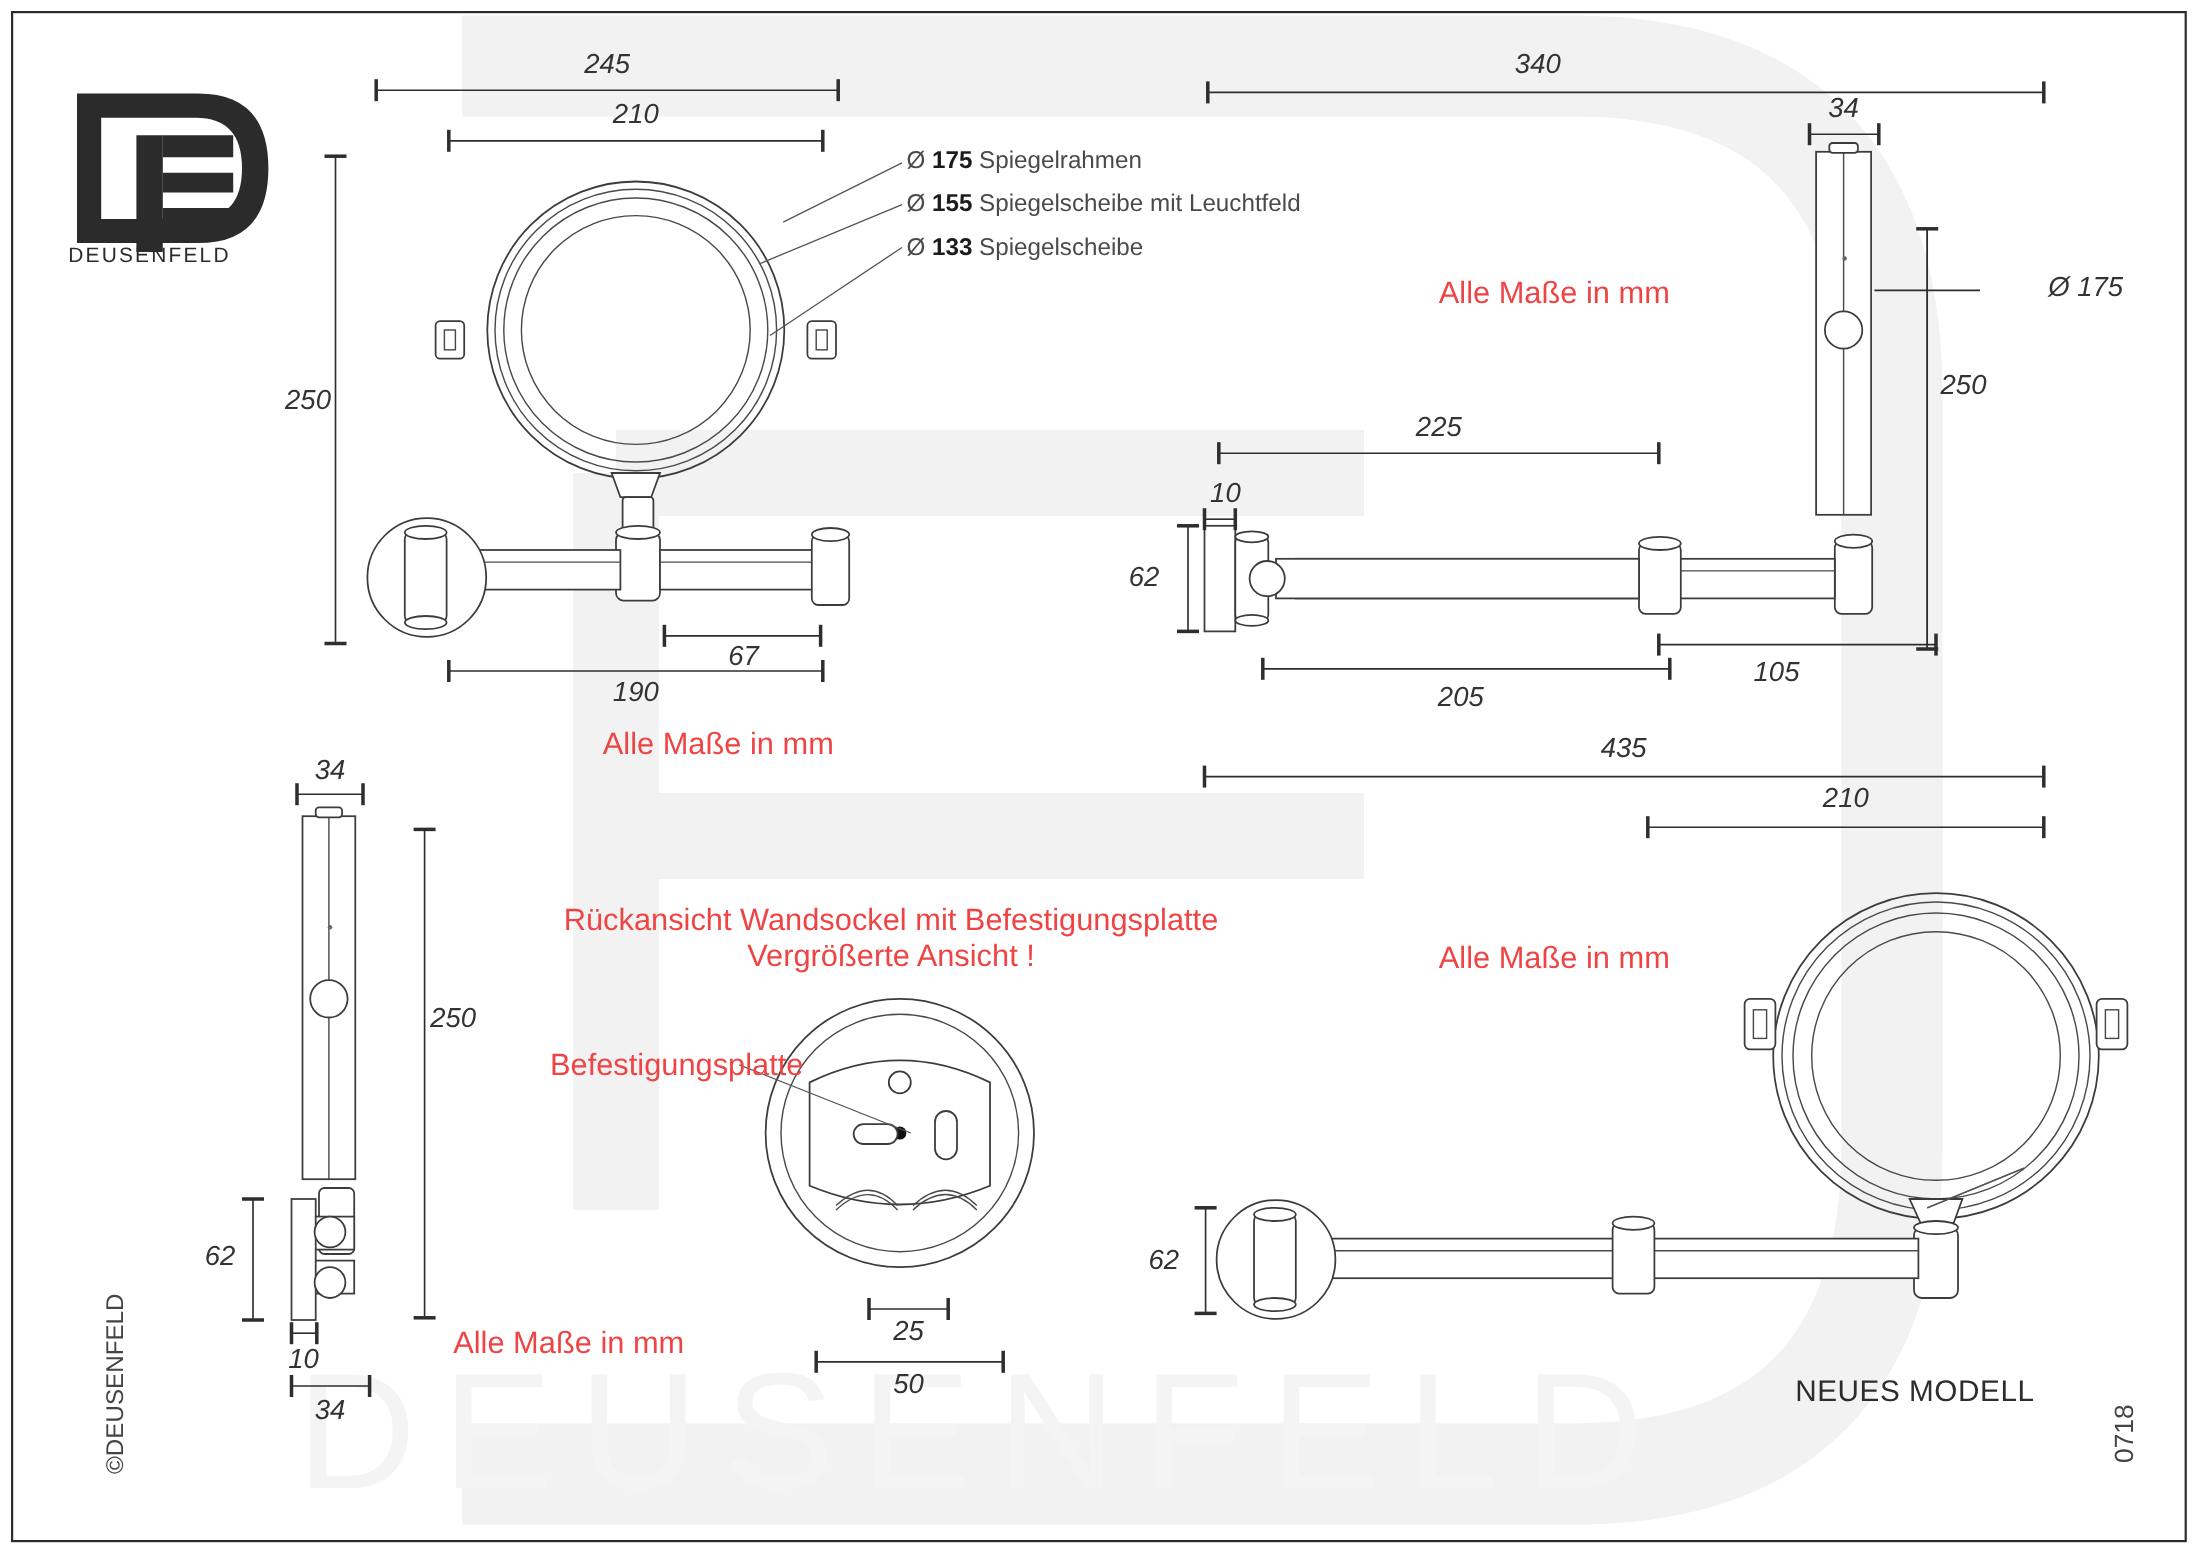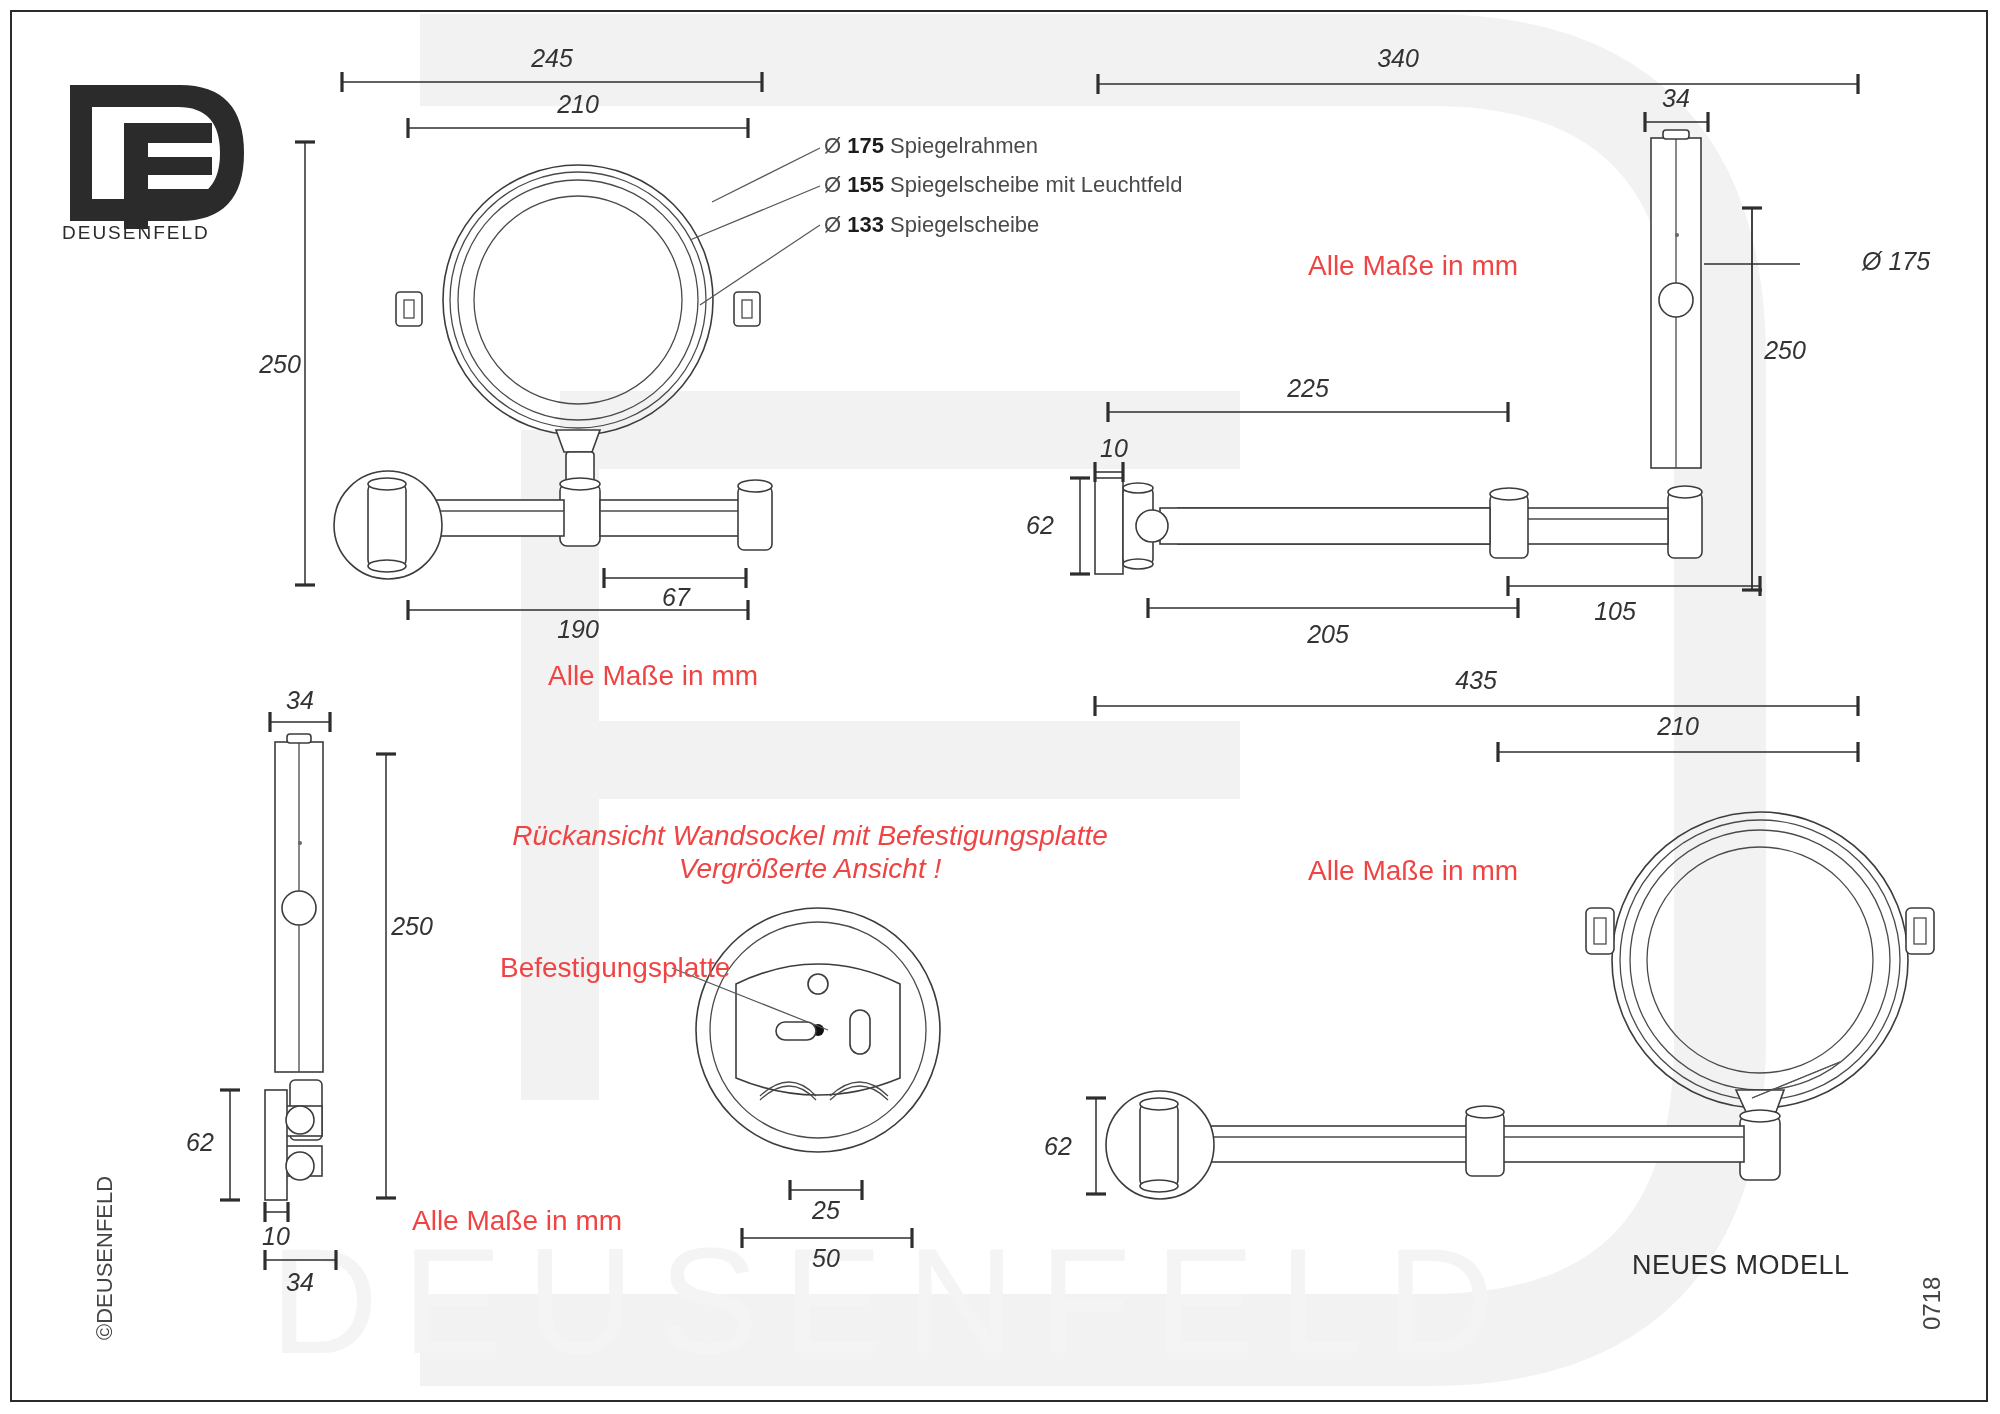--- a/index.html
+++ b/index.html
@@ -36,21 +36,21 @@
   }
   
   .dwg{position:absolute;left:0;top:0;width:2000px;height:1414px;}
   
   .lbl{
     position:absolute;
     font-size:28px;
     color:#ef4444;
     white-space:nowrap;
   }
-  .lbl.c{transform:translateX(-50%);font-style:italic;}
+  .lbl.c{transform:translateX(-50%);}
   .dim{
     position:absolute;
     font-size:25px;
     color:#333;
     white-space:nowrap;
     transform:translateX(-50%);
     font-style:italic;
   }
   .ann{
     position:absolute;

